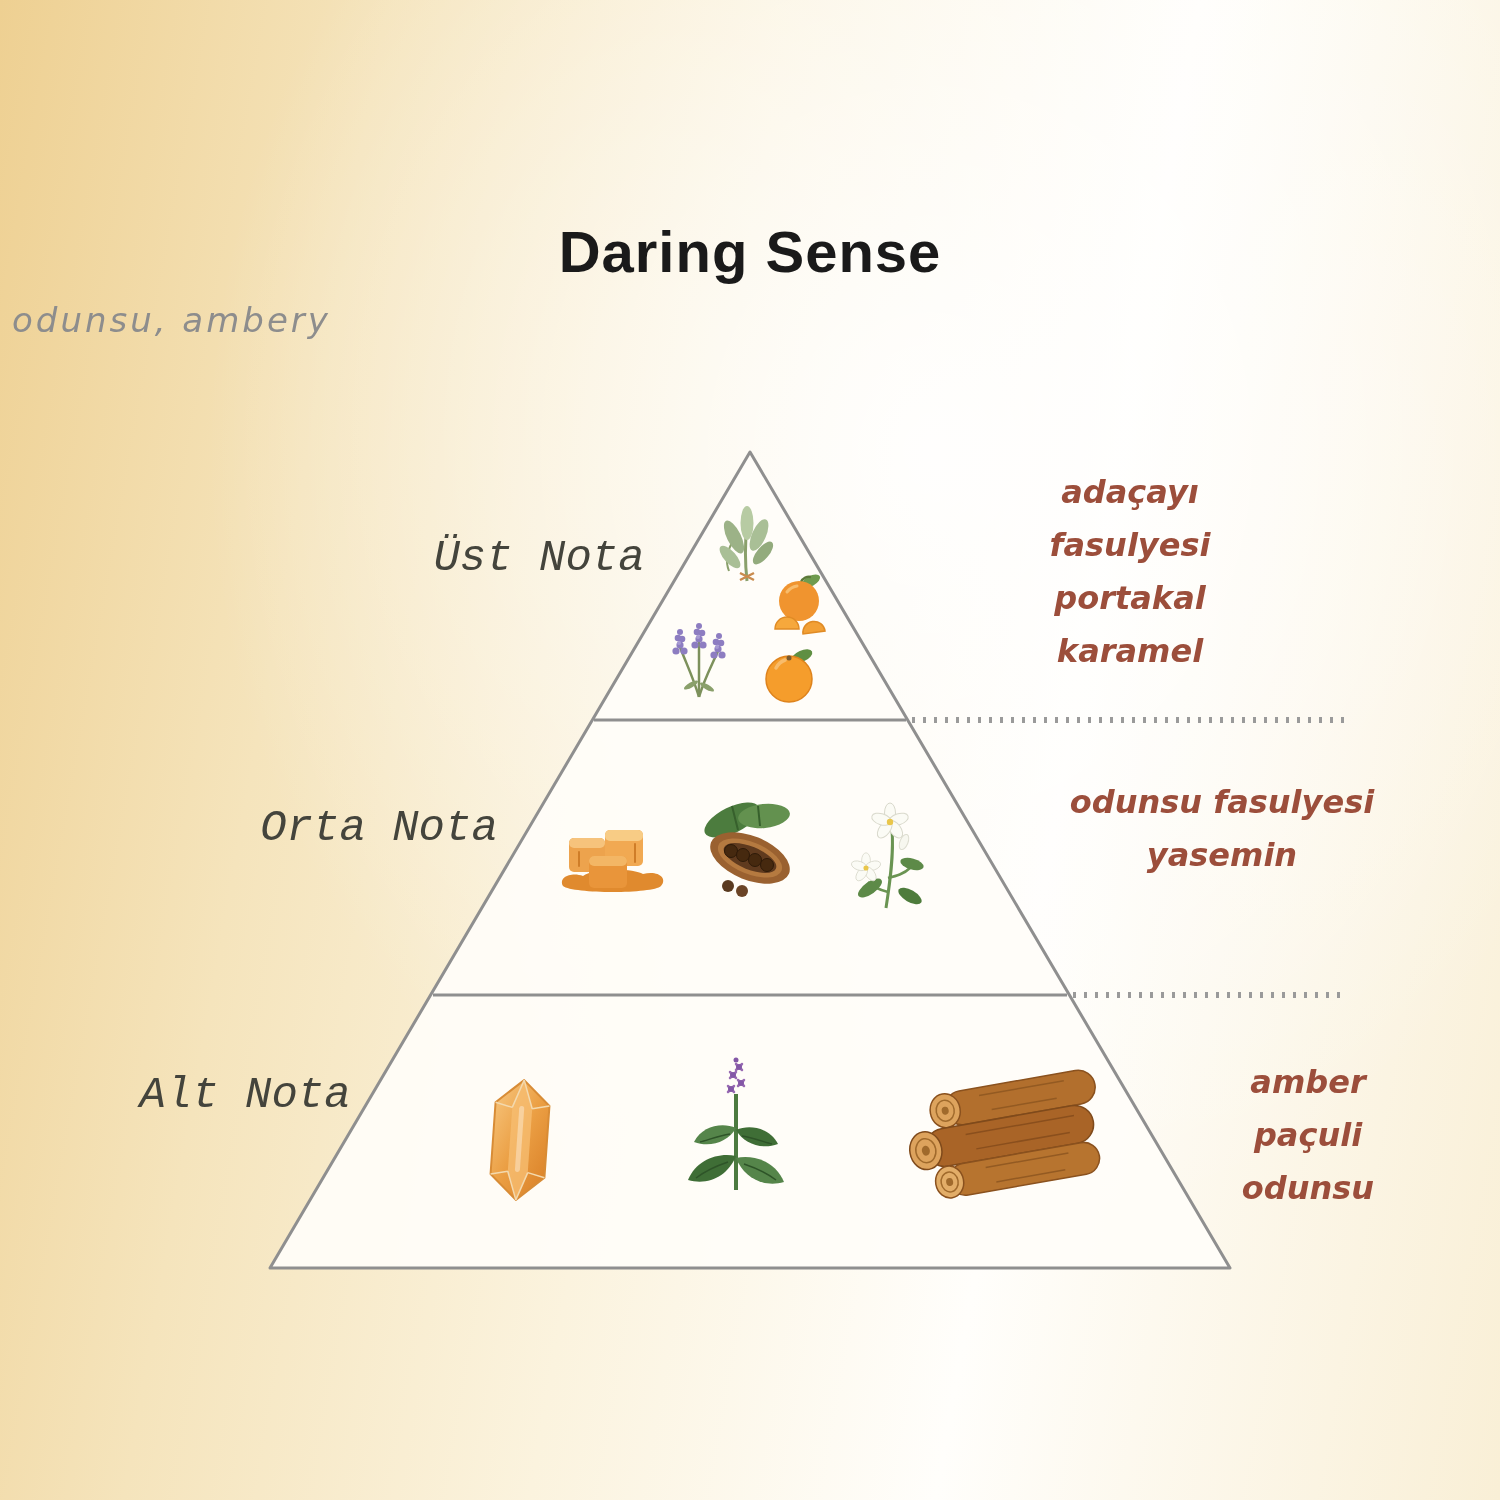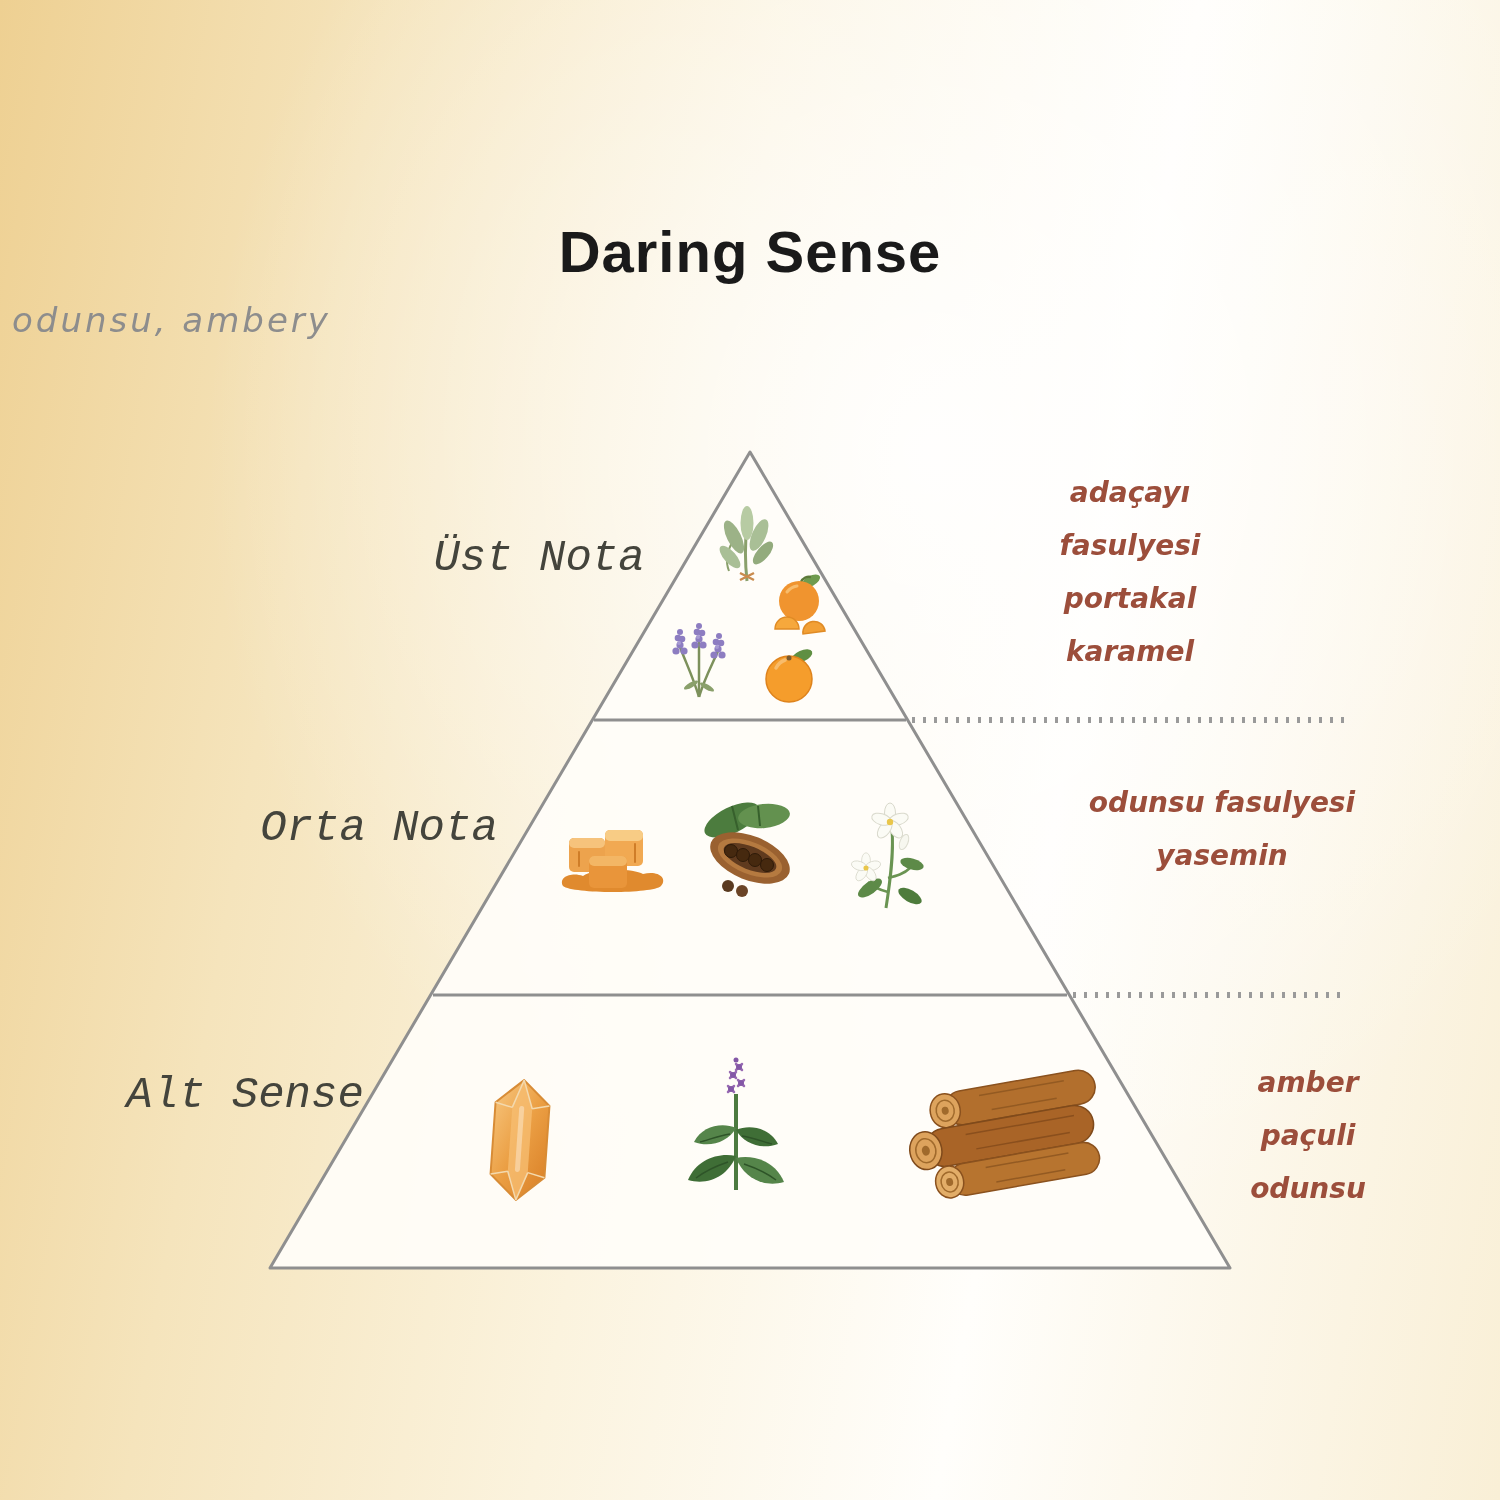--- a/index.html
+++ b/index.html
@@ -49,42 +49,42 @@
     color: #44443c;
     font-family: Liberation Mono, monospace;
   }
   .label-ust  { left: 389px; top: 533px; }
   .label-orta { left: 229px; top: 803px; }
   .label-alt  { left: 95px;  top: 1070px; }
   .notes {
     position: absolute;
     width: 420px;
     text-align: center;
-    font-size: 28px;
+    font-size: 32px;
     font-style: italic;
     font-weight: 600;
     line-height: 53px;
     color: #9c4e3b;
     font-family: "DejaVu Sans", sans-serif;
   }
   .notes-top    { left: 920px;  top: 466px; }
   .notes-mid    { left: 1012px; top: 776px; }
   .notes-bottom { left: 1098px; top: 1056px; }
 </style>
 </head>
 <body>
 
 <div class="canvas">
 
   <div class="title">Daring Sense</div>
   <div class="subtitle">odunsu, ambery</div>
 
   <div class="tier-label label-ust">Üst Nota</div>
   <div class="tier-label label-orta">Orta Nota</div>
-  <div class="tier-label label-alt">Alt Sense</div>
+  <div class="tier-label label-alt">Alt Nota</div>
 
   <div class="notes notes-top">
     <div>adaçayı</div>
     <div>fasulyesi</div>
     <div>portakal</div>
     <div>karamel</div>
   </div>
   <div class="notes notes-mid">
     <div>odunsu fasulyesi</div>
     <div>yasemin</div>

